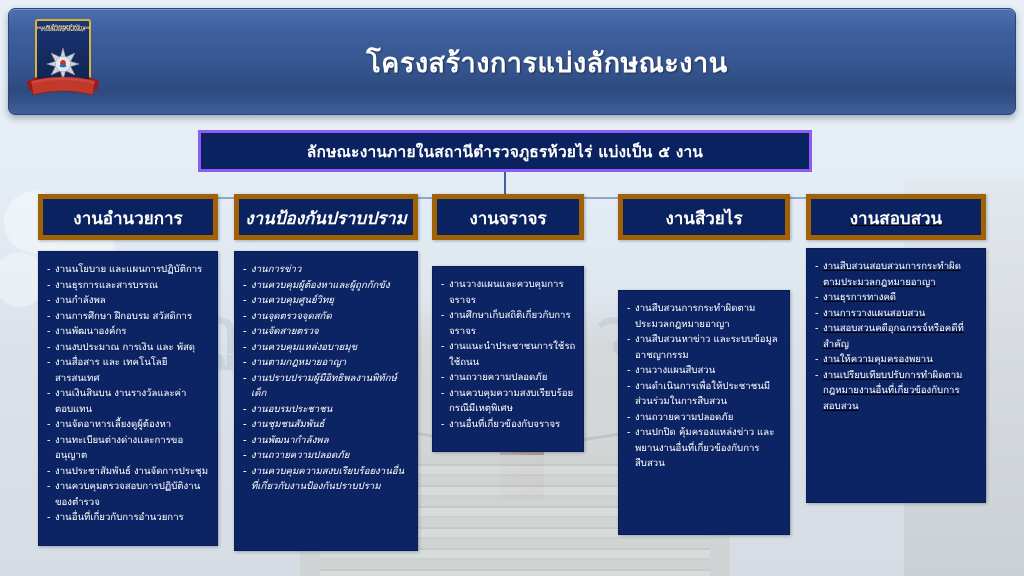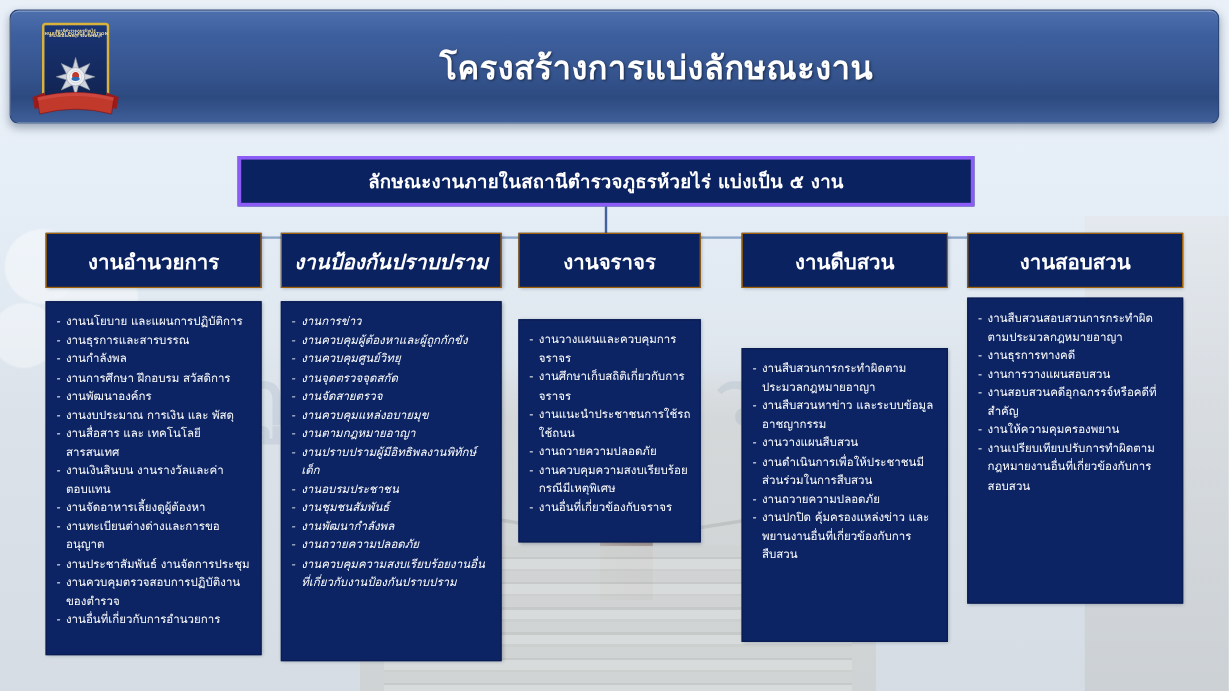--- a/index.html
+++ b/index.html
@@ -100,21 +100,21 @@
     letter-spacing: 2px;
     user-select: none;
   }
   #wm-1 { left: 196px; top: 282px; }
   #wm-2 { left: 596px; top: 282px; }
 
   
   #header-banner {
     position: absolute;
     left: 8px; top: 8px;
-    width: 1008px; height: 95px;
+    width: 1008px; height: 107px;
     border-radius: 7px;
     background: linear-gradient(180deg,#4d6fae 0%, #3e5f9e 22%, #36558f 55%, #2d4a80 78%, #405f99 100%);
     border: 1px solid #2b4678;
     box-shadow: 0 3px 7px rgba(20,35,70,.35), inset 0 1px 0 rgba(255,255,255,.25);
     padding-left: 12px;
   }
   #header-title {
     position: absolute;
     left: 0; right: 0; top: 50%;
     transform: translateY(-50%);
@@ -202,21 +202,21 @@
   #columns {
     position: absolute;
     left: 0; top: 0; width: 1024px; height: 576px;
   }
   .column {
     position: absolute;
     top: 194px;
   }
   .col-header {
     background: #0b2260;
-    border: 1px solid #a16207;
+    border: 5px solid #a16207;
     height: 46px;
     display: flex;
     align-items: center;
     justify-content: center;
     color: #ffffff;
     font-size: 17px;
     font-weight: 700;
     box-shadow: 1px 1px 3px rgba(10,25,60,.3);
   }
   .col-body {
@@ -243,21 +243,21 @@
 
   
   #col-0 { left: 38px;  width: 180px; }
   #col-0 .col-body { min-height: 295px; }
   #col-1 { left: 234px; width: 184px; font-style: italic; }
   #col-1 .col-body { min-height: 300px; }
   #col-2 { left: 432px; width: 152px; }
   #col-2 .col-body { margin-top: 26px; min-height: 165px; }
   #col-3 { left: 618px; width: 172px; }
   #col-3 .col-body { margin-top: 50px; min-height: 245px; }
-  #col-4 { left: 806px; width: 180px; }
+  #col-4 { left: 806px; width: 180px; text-decoration: underline; }
   #col-4 .col-body { margin-top: 8px; min-height: 255px; }
 </style>
 </head>
 <body>
 
 <div id="slide">
 
   <div id="bg-photo">
     <div id="bg-tree"></div>
     <div id="bg-building"></div>
@@ -358,21 +358,21 @@
         <div class="col-item">งานวางแผนและควบคุมการจราจร</div>
         <div class="col-item">งานศึกษาเก็บสถิติเกี่ยวกับการจราจร</div>
         <div class="col-item">งานแนะนำประชาชนการใช้รถใช้ถนน</div>
         <div class="col-item">งานถวายความปลอดภัย</div>
         <div class="col-item">งานควบคุมความสงบเรียบร้อยกรณีมีเหตุพิเศษ</div>
         <div class="col-item">งานอื่นที่เกี่ยวข้องกับจราจร</div>
       </div>
     </div>
 
     <div class="column" id="col-3">
-      <div class="col-header">งานดืบสวน</div>
+      <div class="col-header">งานสืวยไร</div>
       <div class="col-body">
         <div class="col-item">งานสืบสวนการกระทำผิดตามประมวลกฎหมายอาญา</div>
         <div class="col-item">งานสืบสวนหาข่าว และระบบข้อมูลอาชญากรรม</div>
         <div class="col-item">งานวางแผนสืบสวน</div>
         <div class="col-item">งานดำเนินการเพื่อให้ประชาชนมีส่วนร่วมในการสืบสวน</div>
         <div class="col-item">งานถวายความปลอดภัย</div>
         <div class="col-item">งานปกปิด คุ้มครองแหล่งข่าว และพยานงานอื่นที่เกี่ยวข้องกับการสืบสวน</div>
       </div>
     </div>
 

